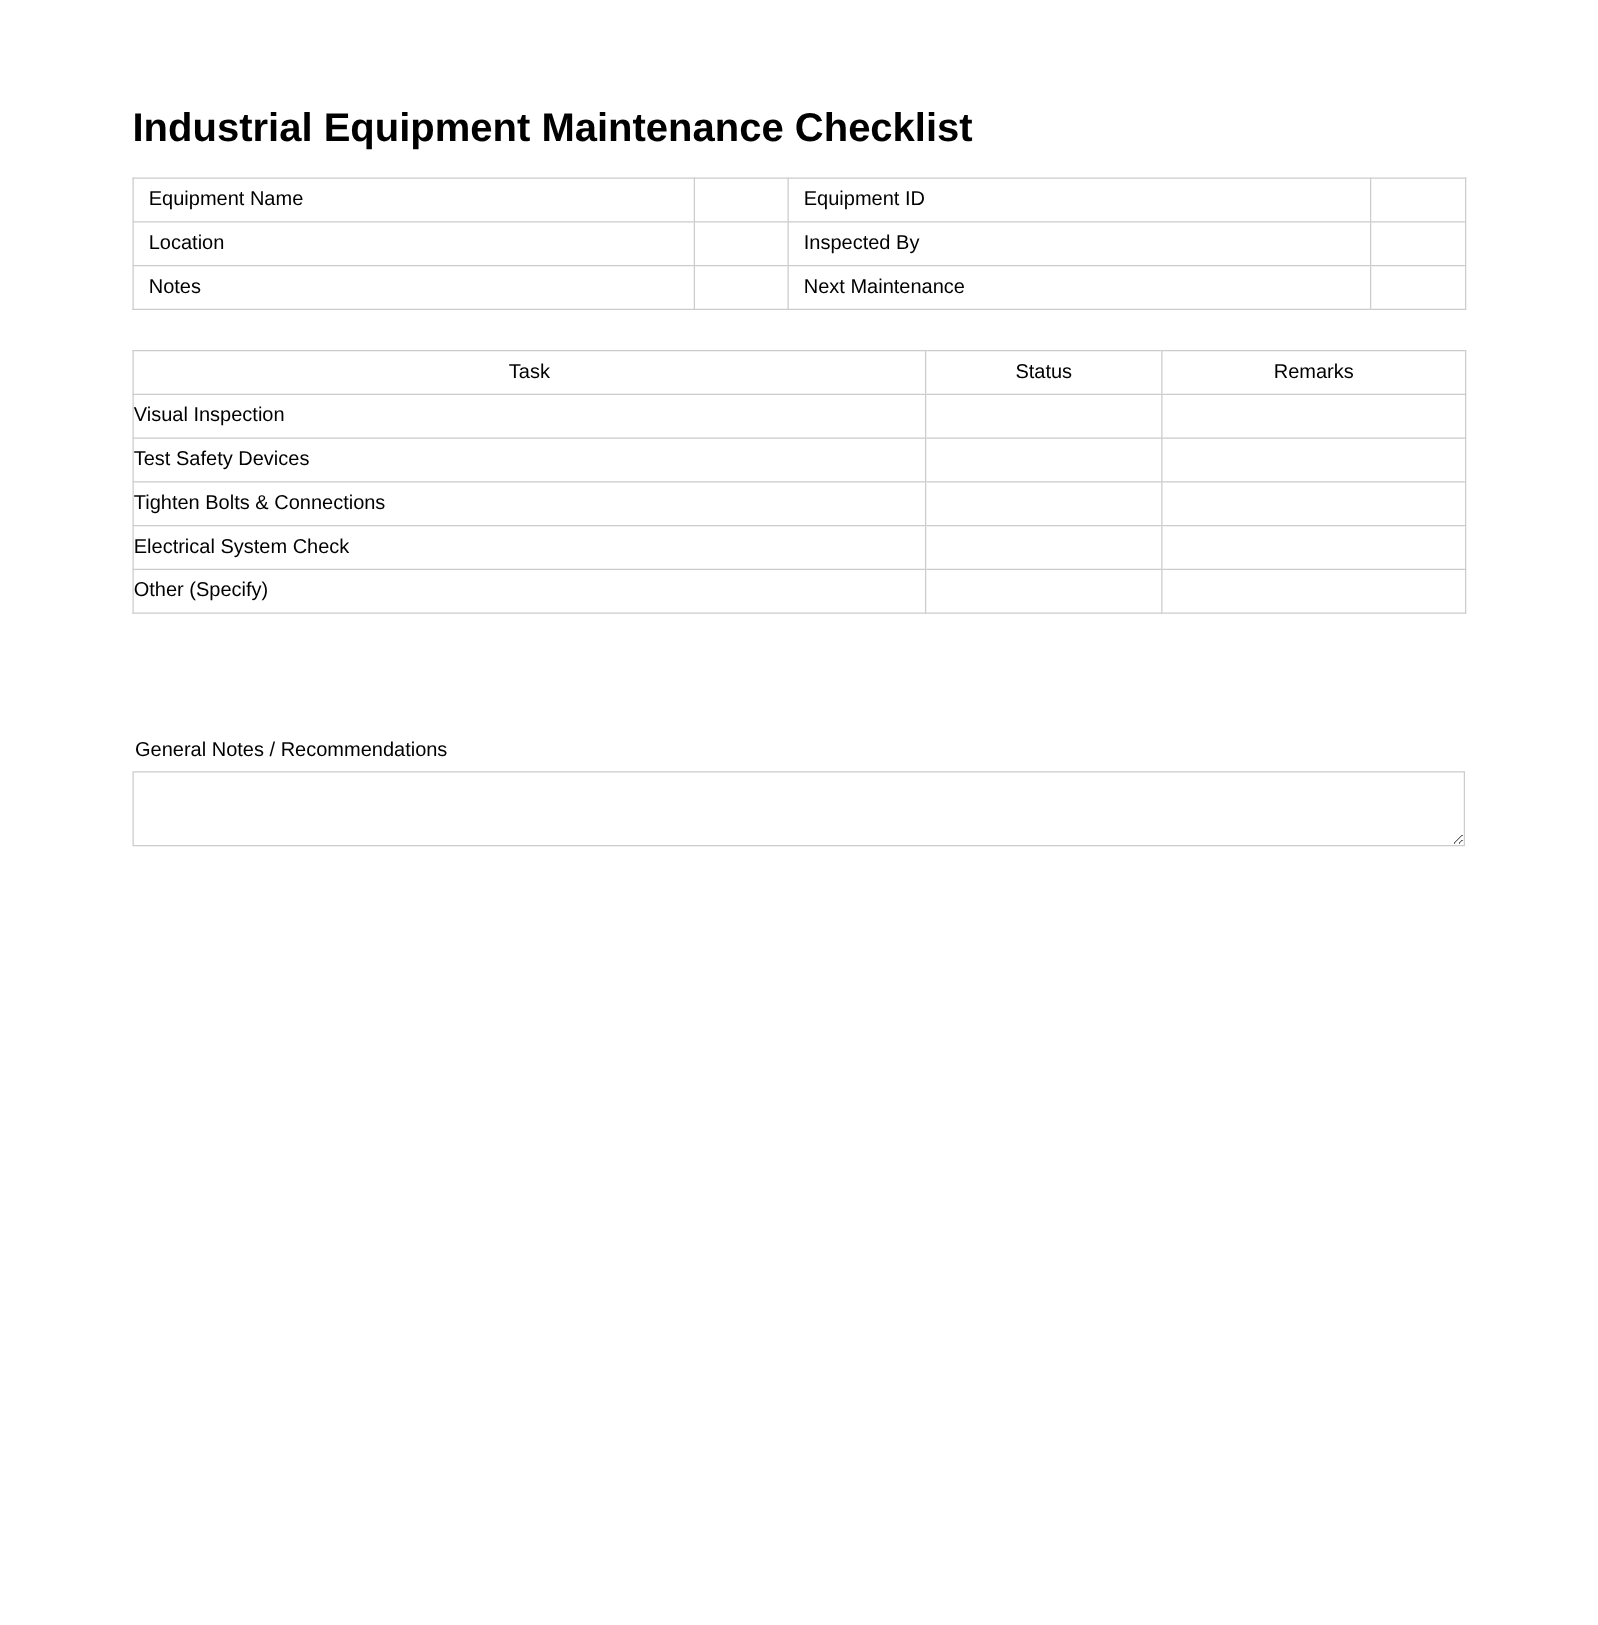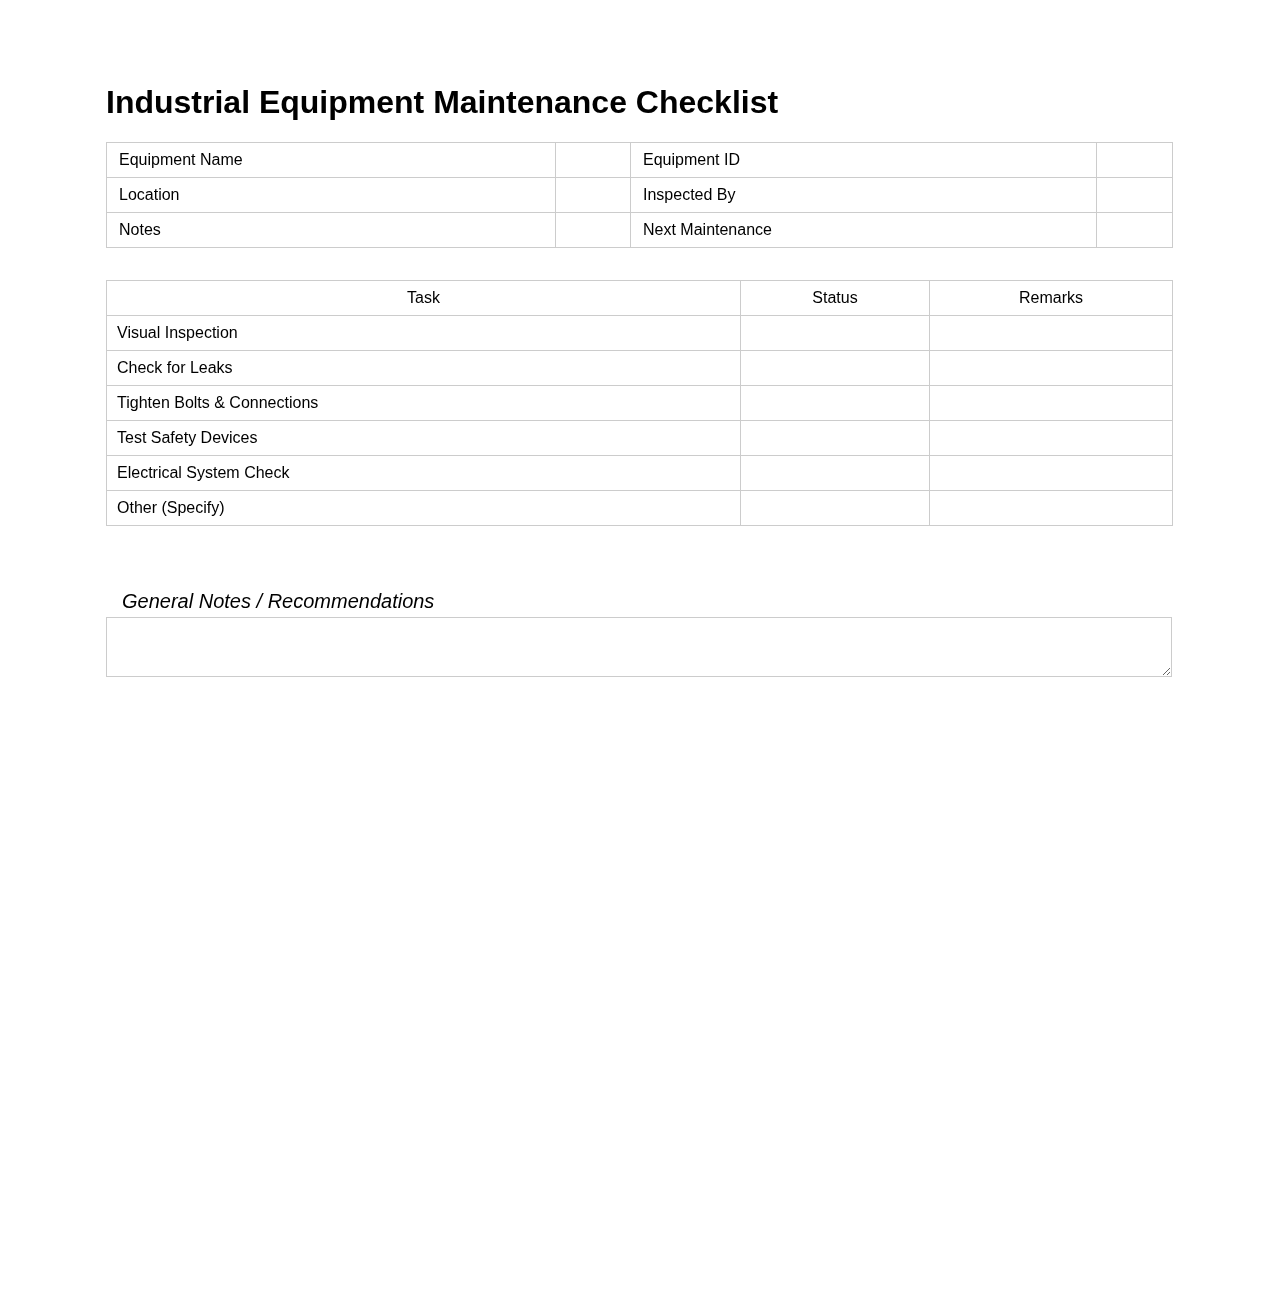--- a/index.html
+++ b/index.html
@@ -5,22 +5,22 @@
   html, body { margin: 0; padding: 0; background: #ffffff; }
   body { width: 1278px; height: 1300px; font-family: "Liberation Sans", sans-serif; color: #000; position: relative; }
   .page { position: absolute; left: 106px; top: 0; width: 1066px; }
   h1 { position: absolute; top: 83px; left: 0; margin: 0; font-size: 32px; font-weight: bold; line-height: 38px; white-space: nowrap; text-align: right; }
   table { border-collapse: collapse; position: absolute; left: 0; width: 1066px; table-layout: fixed; }
   td, th { border: 1px solid #cccccc; height: 34px; padding: 0; font-size: 16px; font-weight: normal; }
   .info { top: 142px; }
   .info td.label { padding-left: 12px; }
   .tasks { top: 280px; }
   .tasks th { text-align: center; }
-  .tasks td.task { padding-left: 10px; }
-  .notes-label { position: absolute; top: 592px; left: 16px; font-size: 20px; line-height: 18px; font-style: italic; }
+  .tasks td.task { }
+  .notes-label { position: absolute; top: 592px; left: 2px; font-size: 16px; line-height: 18px; }
   textarea { position: absolute; top: 617px; left: 0; width: 1066px; height: 60px; box-sizing: border-box; border: 1px solid #cccccc; resize: vertical; font-family: "Liberation Sans", sans-serif; font-size: 16px; padding: 4px; margin: 0; }
 </style>
 </head>
 <body>
 
 <div class="page">
   <h1>Industrial Equipment Maintenance Checklist</h1>
 
   <table class="info">
     <colgroup>
@@ -64,31 +64,26 @@
         <th>Remarks</th>
       </tr>
     </thead>
     <tbody>
       <tr>
         <td class="task">Visual Inspection</td>
         <td></td>
         <td></td>
       </tr>
       <tr>
-        <td class="task">Check for Leaks</td>
+        <td class="task">Test Safety Devices</td>
         <td></td>
         <td></td>
       </tr>
       <tr>
         <td class="task">Tighten Bolts &amp; Connections</td>
-        <td></td>
-        <td></td>
-      </tr>
-      <tr>
-        <td class="task">Test Safety Devices</td>
         <td></td>
         <td></td>
       </tr>
       <tr>
         <td class="task">Electrical System Check</td>
         <td></td>
         <td></td>
       </tr>
       <tr>
         <td class="task">Other (Specify)</td>

